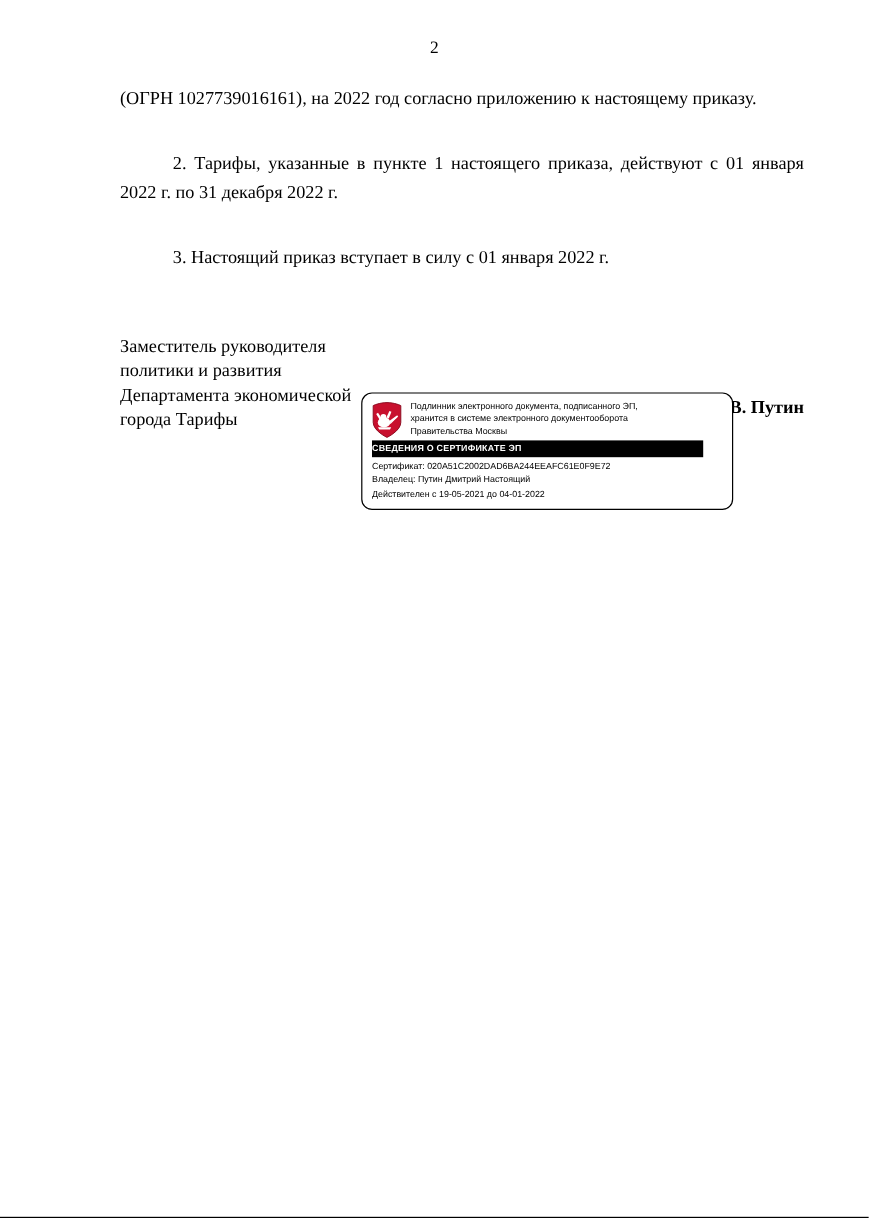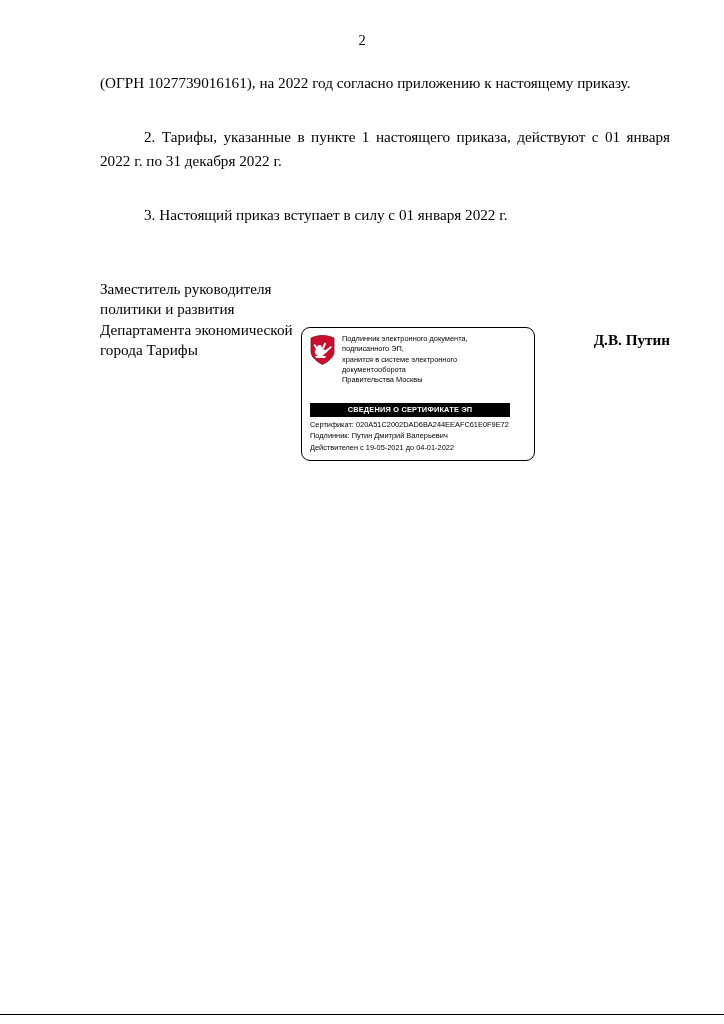--- a/index.html
+++ b/index.html
@@ -59,21 +59,21 @@
     right: 0;
     top: 52px;
     font-weight: bold;
     font-size: 15.2px;
     white-space: nowrap;
   }
   .stamp {
     position: absolute;
     left: 201px;
     top: 48px;
-    width: 234px;
+    width: 310px;
     border: 1.5px solid #000;
     border-radius: 9px;
     background: #fff;
     padding: 6px 24px 7px 8px;
     box-sizing: border-box;
     font-family: "Liberation Sans", sans-serif;
   }
   .stamp-top {
     display: flex;
     align-items: flex-start;
@@ -84,24 +84,24 @@
     height: 30px;
     flex: 0 0 25px;
     margin-top: 1px;
   }
   .stamp-top-text {
     font-size: 7.4px;
     line-height: 1.38;
     color: #000;
   }
   .stamp-bar {
-    margin-top: 18px;
+    margin-top: 2px;
     background: #000;
     color: #fff;
-    text-align: center;
+    text-align: left;
     font-size: 7.4px;
     font-weight: bold;
     letter-spacing: 0.2px;
     padding: 2px 0 2.5px 0;
   }
   .stamp-rows {
     margin-top: 2px;
     font-size: 7.4px;
     line-height: 1.55;
   }
@@ -175,21 +175,21 @@
         </span>
         <div class="stamp-top-text">
           <div>Подлинник электронного документа, подписанного ЭП,</div>
           <div>хранится в системе электронного документооборота</div>
           <div>Правительства Москвы</div>
         </div>
       </div>
       <div class="stamp-bar">СВЕДЕНИЯ О СЕРТИФИКАТЕ ЭП</div>
       <div class="stamp-rows">
         <div>Сертификат: 020A51C2002DAD6BA244EEAFC61E0F9E72</div>
-        <div>Подлинник: Путин Дмитрий Валерьевич</div>
+        <div>Владелец: Путин Дмитрий Настоящий</div>
         <div>Действителен с 19-05-2021 до 04-01-2022</div>
       </div>
     </div>
   </div>
 
   <div class="footer">
     <div class="footer-left">
       <div>Документ зарегистрирован № ДПР-ТР-170/21 от 09.11.2021 Крашенинников Д.С. (ДЭПР)</div>
 
     </div>

